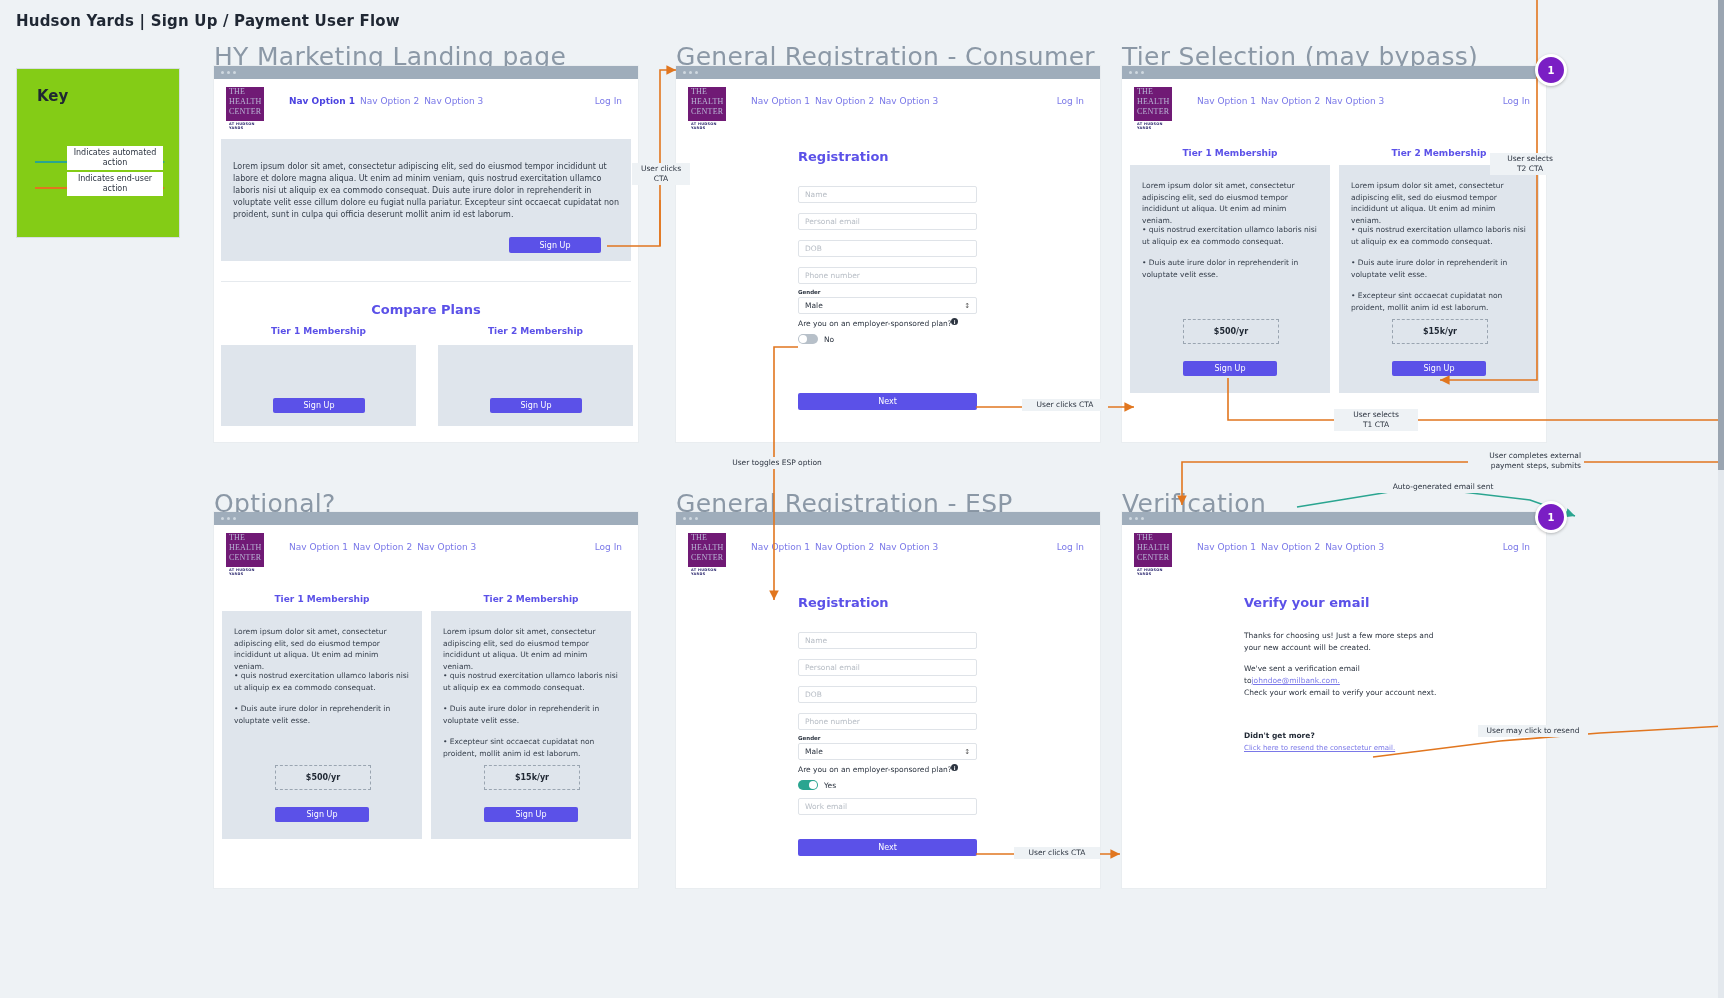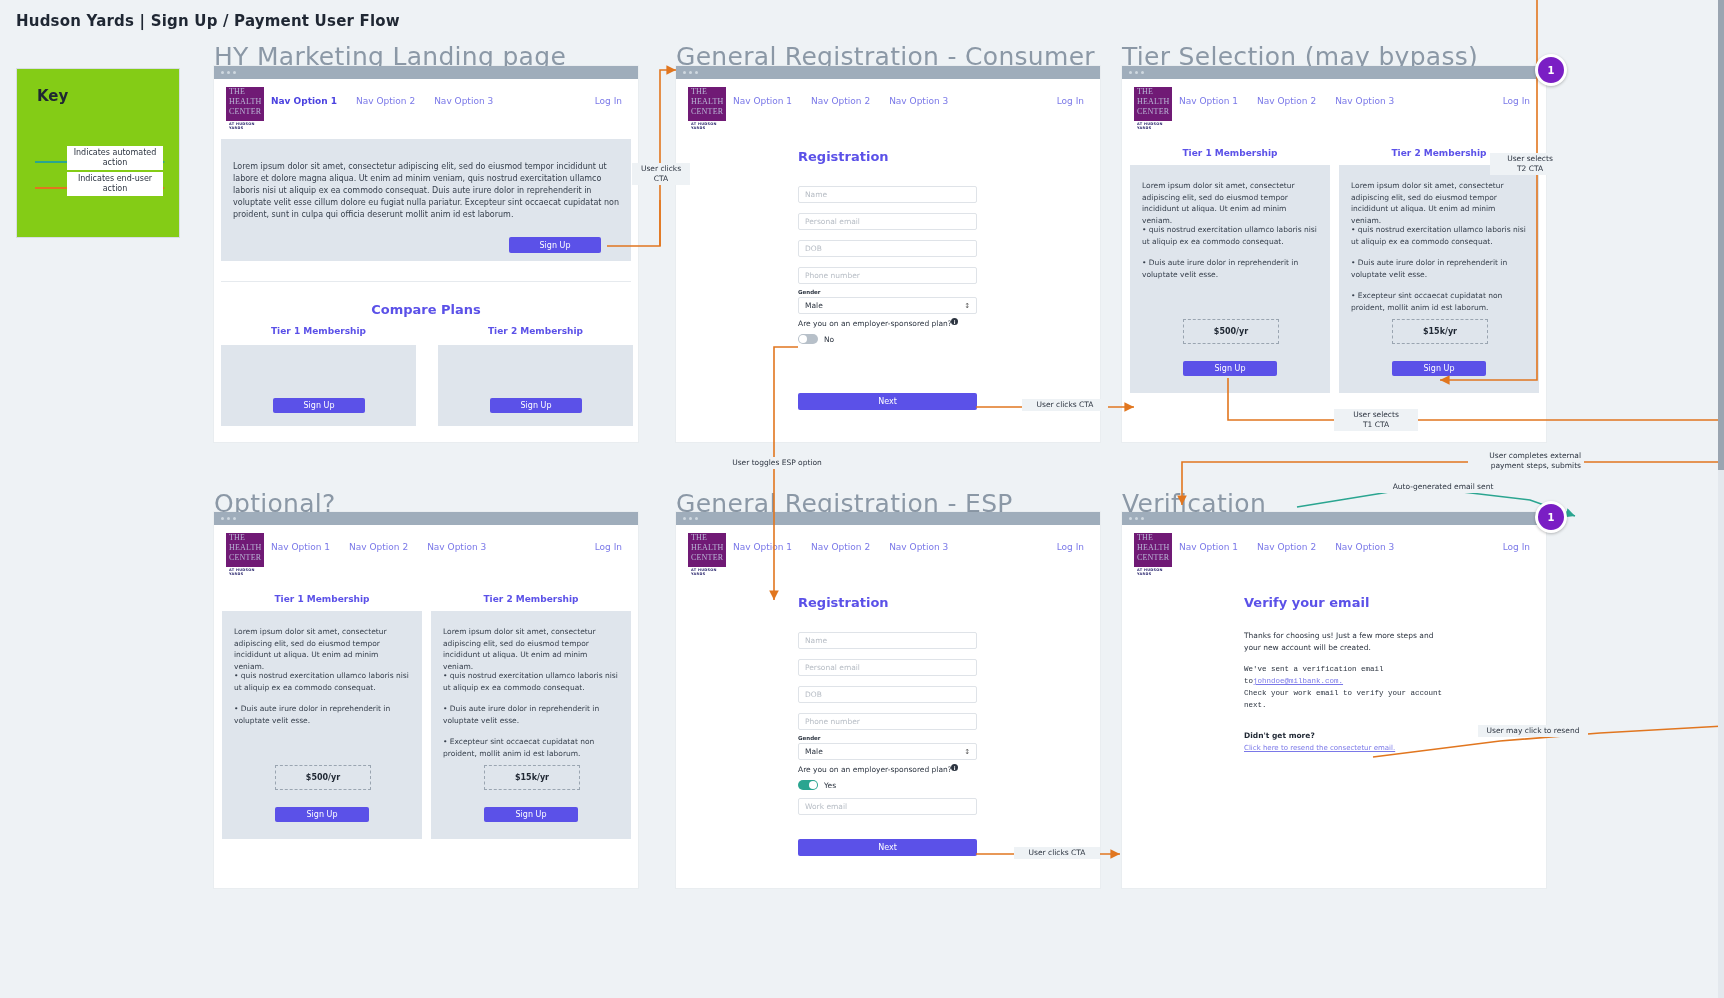--- a/index.html
+++ b/index.html
@@ -63,21 +63,21 @@
     font-family:Liberation Serif, serif;
   }
   .logo-inner span{
     display:block;color:#b9b7d6;font-size:8px;line-height:10px;
     padding-left:3px;letter-spacing:.2px;
   }
   .logo-sub{
     font-size:3.5px;color:#231f68;font-weight:bold;letter-spacing:.3px;
     padding-left:3px;padding-top:1px;
   }
-  .navlinks{position:absolute;left:57px;top:17px;display:flex;gap:19px;text-align:right;}
+  .navlinks{position:absolute;left:75px;top:17px;display:flex;gap:5px;text-align:right;}
   .navlinks a{font-size:9px;color:#7a78e8;text-decoration:none;}
   .navlinks a.active{color:#4b42e0;font-weight:bold;}
   .login{position:absolute;right:16px;top:17px;font-size:9px;color:#7a78e8;}
 
   
   .hero{position:absolute;background:#dfe5ec;}
   .hero p{
     position:absolute;left:12px;top:22px;right:12px;
     font-size:8px;line-height:12px;color:#37404d;margin:0;
   }
@@ -418,21 +418,21 @@
       </div>
       <div class="navlinks">
         <a>Nav Option 1</a>
         <a>Nav Option 2</a>
         <a>Nav Option 3</a>
       </div>
       <div class="login">Log In</div>
     </div>
     <div class="verify-title" style="left:122px;top:83px;">Verify your email</div>
     <p class="verify-copy" style="left:122px;top:118px;width:196px;">Thanks for choosing us! Just a few more steps and your new account will be created.</p>
-    <p class="verify-copy" style="left:122px;top:151px;width:210px;font-family:Liberation Mono, monospace;">
+    <p class="verify-copy" style="left:122px;top:151px;width:210px;">
       <span>We've sent a verification email to</span><span class="link-email">johndoe@milbank.com.</span><br>
       <span>Check your work email to verify your account next.</span>
     </p>
     <div class="didnt" style="left:122px;top:219px;">Didn't get more?</div>
     <div class="resend" style="left:122px;top:232px;">Click here to resend the consectetur email.</div>
   </div>
 
   <svg class="flow" style="left:0;top:0;width:1724px;height:998px;" viewBox="0 0 1724 998">
     <defs>
       <marker id="ar-o" markerWidth="7" markerHeight="7" refX="6" refY="3" orient="auto">

